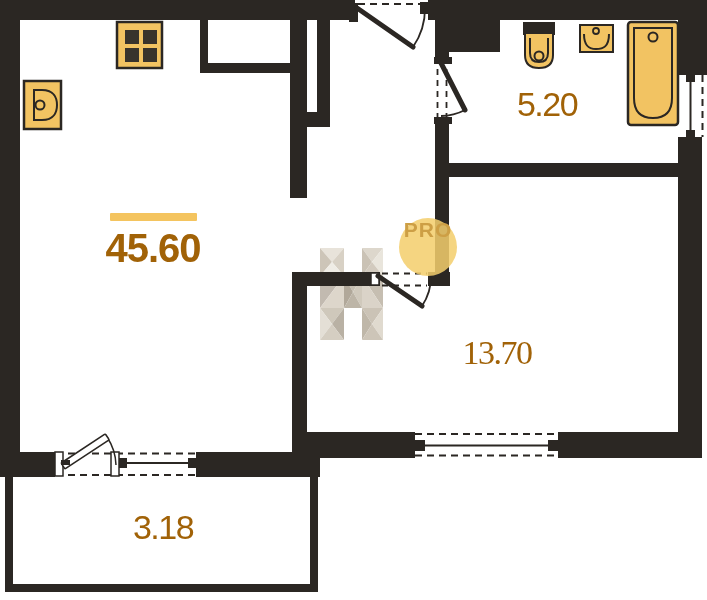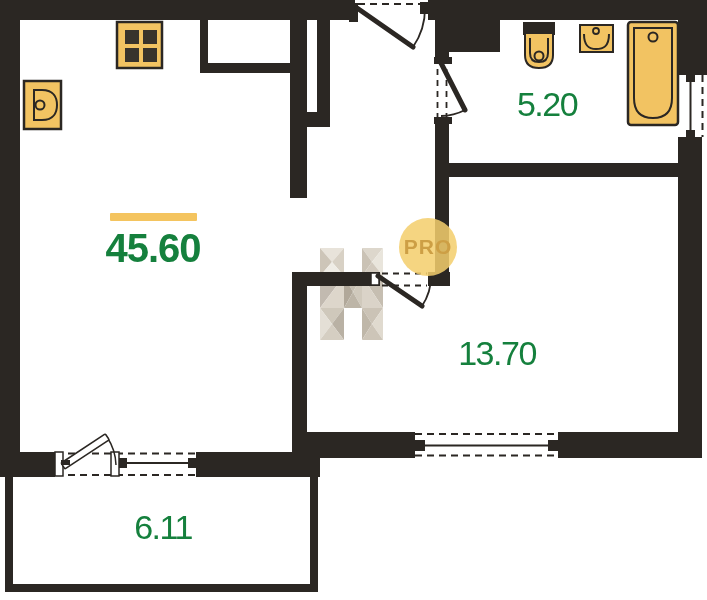--- a/index.html
+++ b/index.html
@@ -1,26 +1,26 @@
 <!DOCTYPE html>
 <html><head>
 <meta charset="utf-8">
 <style>
   html,body{margin:0;padding:0;background:#ffffff;}
   #stage{position:relative;width:707px;height:600px;background:#ffffff;overflow:hidden;
          font-family:"Liberation Sans",sans-serif;}
   #plan-svg{position:absolute;left:0;top:0;z-index:1;}
   .area-label{position:absolute;z-index:2;transform:translate(-50%,-50%);
-              font-size:34px;letter-spacing:-1.5px;color:#15803d;white-space:nowrap;text-align:right;}
+              font-size:34px;letter-spacing:-1.5px;color:#a16207;white-space:nowrap;text-align:right;}
   .total-label{font-size:40px;font-weight:700;letter-spacing:-1px;}
   .accent-line{position:absolute;z-index:2;left:110px;top:213px;width:87px;height:8px;
                background:#f4c45f;border-radius:1px;}
   .pro-badge{position:absolute;z-index:3;left:399px;top:218px;width:58px;height:58px;
              border-radius:50%;background:rgba(243,206,108,0.86);
-             display:flex;align-items:center;justify-content:center;}
+             display:flex;justify-content:center;}
   .pro-badge span{font-size:21px;font-weight:700;color:#cd9f45;letter-spacing:1px;}
 </style>
 </head>
 <body>
 
 <div id="stage">
 
   <svg id="plan-svg" width="707" height="600" viewBox="0 0 707 600">
 
     <g>
@@ -160,20 +160,20 @@
       <rect x="628" y="22" width="50" height="103" rx="3" fill="#f2c362" stroke="#2b2723" stroke-width="2.5"></rect>
       <path d="M634,28 H672 V98 Q672,118 653,118 Q634,118 634,98 Z" fill="none" stroke="#2b2723" stroke-width="2"></path>
       <circle cx="653" cy="37" r="4.5" fill="none" stroke="#2b2723" stroke-width="2"></circle>
     </g>
   </svg>
 
   <div class="accent-line"></div>
   <div class="area-label total-label" style="left:153px;top:248px;">45.60</div>
 
   <div class="area-label" style="left:547px;top:104px;">5.20</div>
-  <div class="area-label" style="left:497px;top:353px;">13.70</div>
-  <div class="area-label" style="left:163px;top:527px;">6.11</div>
+  <div class="area-label" style="left:497px;top:353px;font-family:Liberation Serif, serif;">13.70</div>
+  <div class="area-label" style="left:163px;top:527px;">3.18</div>
 
   <div class="pro-badge">
     <span>PRO</span>
   </div>
 
 </div>
 
 </body></html>

